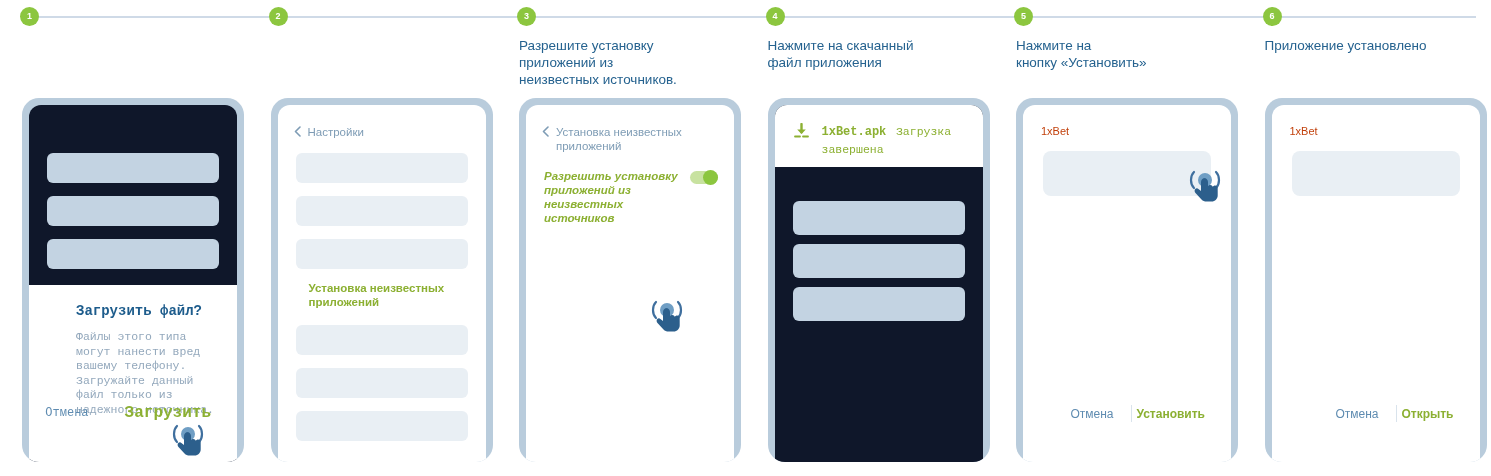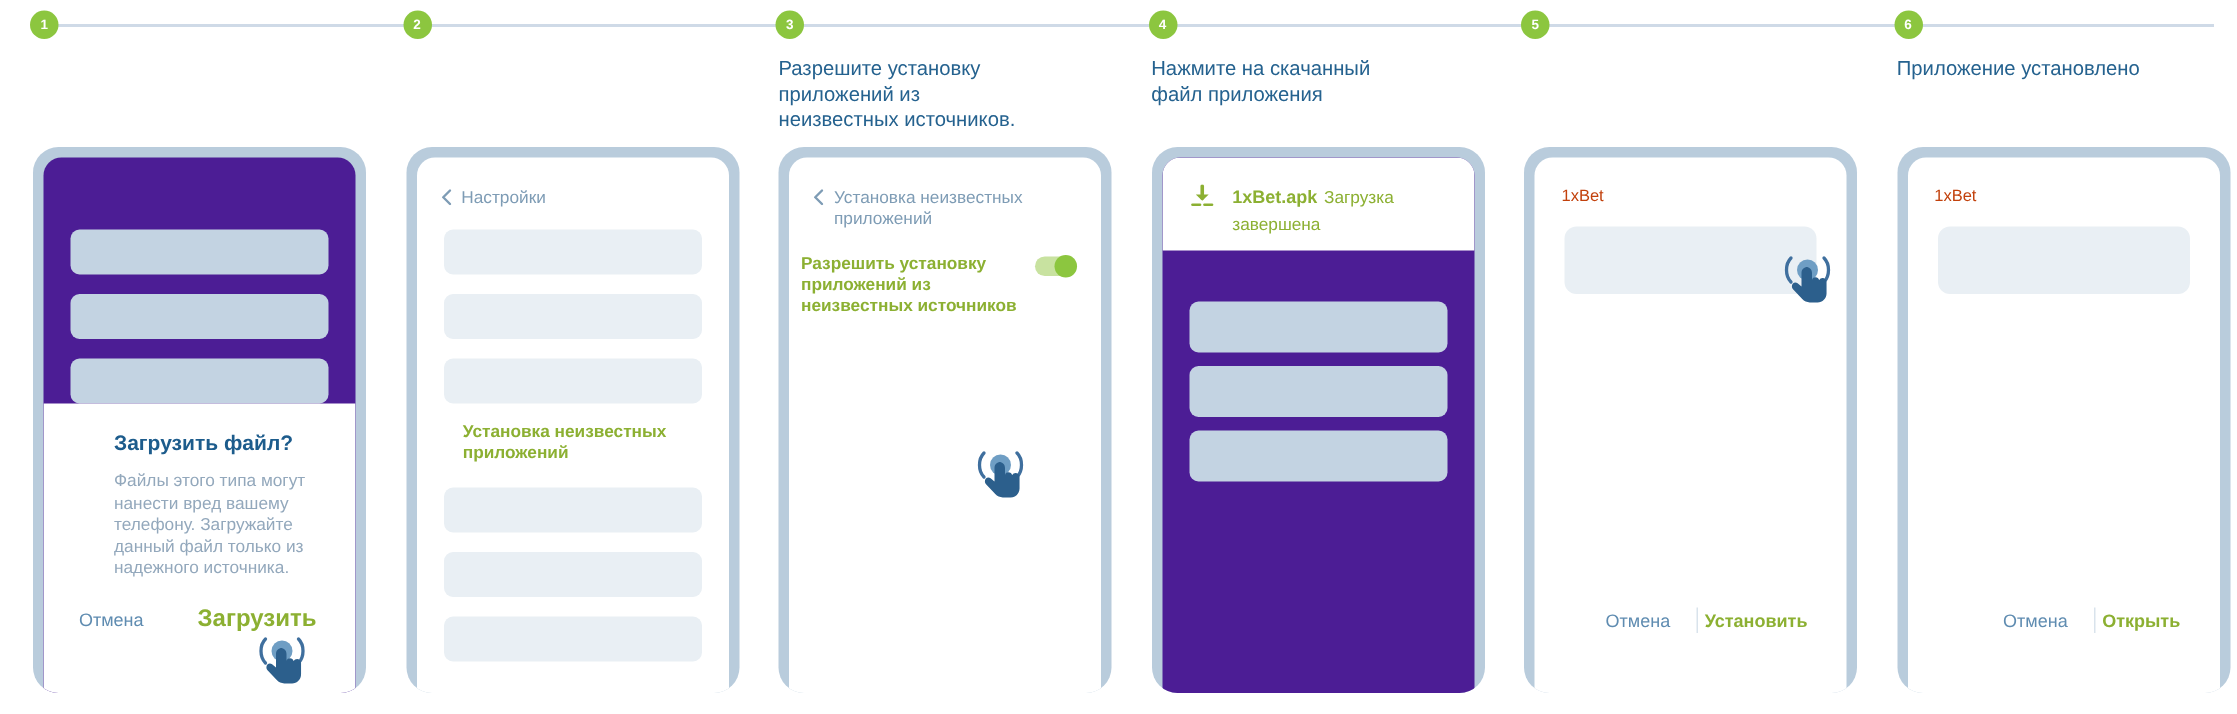--- a/index.html
+++ b/index.html
@@ -72,21 +72,21 @@
     border-radius: 17px;
     overflow: hidden;
   }
   .screen {
     position: absolute;
     left: 7px; top: 7px; right: 7px; bottom: 0;
     border-radius: 12px 12px 0 0;
     overflow: hidden;
   }
   .screen.white  { background: #ffffff; }
-  .screen.dim    { background: #4c1d95; }
+  .screen.dim    { background: #0f172a; font-family: Liberation Mono, monospace; }
 
   
   .ph {
     position: absolute;
     left: 18px; right: 18px;
     height: 30px;
     border-radius: 6px;
   }
   .ph.light { background: #e9eff4; }
   .ph.dark  { background: #c3d3e2; }
@@ -256,21 +256,21 @@
 
     <div class="col">
       <div class="badge">1</div>
 
       <div class="phone">
         <div class="screen dim">
           <div class="ph dark" style="top:48px;"></div>
           <div class="ph dark" style="top:91px;"></div>
           <div class="ph dark" style="top:134px;"></div>
 
-          <div class="dialog" style="top:164px;padding-left:47px;">
+          <div class="dialog" style="top:180px;padding-left:47px;">
             <div class="dlg-title">Загрузить файл?</div>
             <div class="dlg-body">Файлы этого типа могут нанести вред вашему телефону. Загружайте данный файл только из надежного источника.</div>
           </div>
 
           <div class="dlg-actions">
             <span class="cancel">Отмена</span>
             <span class="divider"></span>
             <span class="confirm">Загрузить</span>
           </div>
         </div>
@@ -334,21 +334,21 @@
           <div class="navrow">
             <span class="chev">
               <svg width="7" height="11" viewBox="0 0 7 11">
                 <path d="M6 1 L1.5 5.5 L6 10" stroke="#7e9cb5" stroke-width="1.6" fill="none" stroke-linecap="round" stroke-linejoin="round"></path>
               </svg>
             </span>
             <span>Установка неизвестных
 приложений</span>
           </div>
 
-          <div class="greenlabel" style="left:8px; top:64px; width:150px;">Разрешить установку
+          <div class="greenlabel" style="left:18px; top:64px; width:150px;font-style:italic;">Разрешить установку
 приложений из
 неизвестных источников</div>
 
           <div class="toggle" style="right:16px; top:66px;">
             <span class="knob"></span>
           </div>
         </div>
       </div>
 
       <div class="tap" style="left:686px; top:166px;">
@@ -386,20 +386,22 @@
           <div class="ph dark" style="top:96px; height:34px;"></div>
           <div class="ph dark" style="top:139px; height:34px;"></div>
           <div class="ph dark" style="top:182px; height:34px;"></div>
         </div>
       </div>
 
     </div>
 
     <div class="col">
       <div class="badge">5</div>
+      <div class="caption">Нажмите на
+кнопку «Установить»</div>
 
       <div class="phone">
         <div class="screen white">
           <div class="appname">1xBet</div>
           <div class="ph light big" style="top:46px;"></div>
 
           <div class="actionbar">
             <span class="cancel">Отмена</span>
             <span class="divider"></span>
             <span class="confirm">Установить</span>

